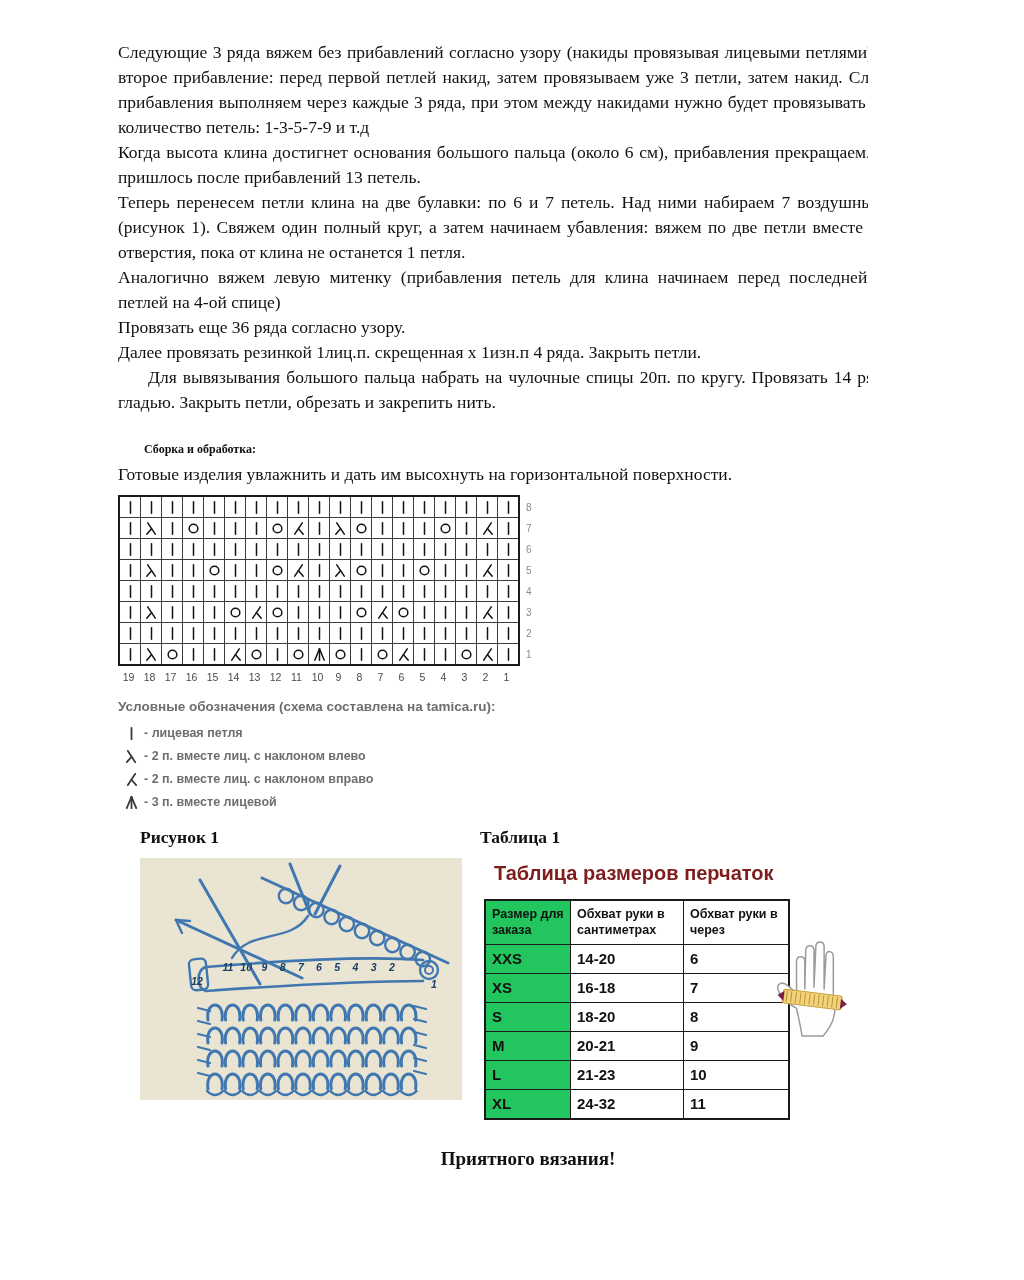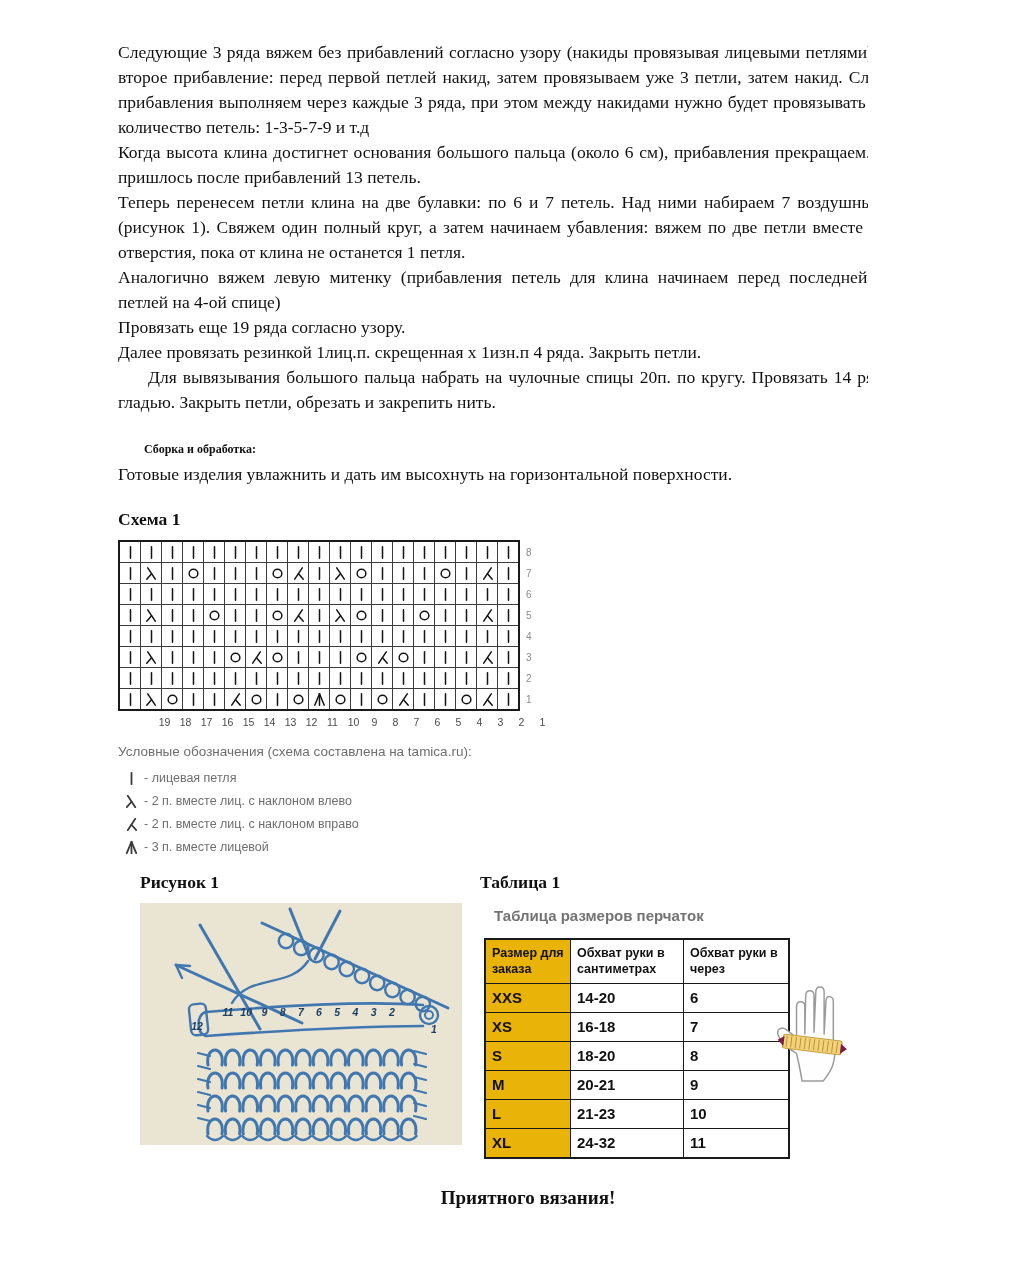--- a/index.html
+++ b/index.html
@@ -13,68 +13,67 @@
   
   #chart-area{margin-top:8px;}
   #chart-main{display:flex;align-items:flex-start;}
   #chart-grid{border:2px solid #1a1a1a;background:#fff;}
   .chart-row{display:flex;height:20px;}
   .chart-row:not(:last-child){border-bottom:1px solid #3c3c3c;}
   .chart-cell{width:20px;display:flex;align-items:center;justify-content:center;}
   .chart-cell:not(:last-child){border-right:1px solid #3c3c3c;}
   #chart-rownums{display:flex;flex-direction:column;margin-left:6px;padding-top:2px;}
   #chart-rownums span{height:21px;font-family:"Liberation Sans",sans-serif;font-size:10px;color:#8a8a8a;display:flex;align-items:center;}
-  #chart-colnums{display:flex;margin-top:5px;margin-left:36px;}
+  #chart-colnums{display:flex;margin-top:5px;}
   #chart-colnums span{width:21px;text-align:center;font-family:"Liberation Sans",sans-serif;font-size:10.5px;color:#4a4a4a;}
   
-  #legend{margin-top:16px;font-family:"Liberation Sans",sans-serif;}
+  #legend{margin-top:16px;font-family:"Liberation Sans",sans-serif;font-weight:bold;}
   #legend-title{font-size:13.5px;color:#6e6e6e;margin-bottom:10px;}
   .legend-item{display:flex;align-items:center;margin:5px 0;height:18px;}
   .legend-sym{width:26px;display:flex;justify-content:center;}
   .legend-label{font-size:12.5px;color:#6e6e6e;}
   
   #fig-section{margin-top:16px;display:flex;justify-content:space-between;}
   #fig-col{width:362px;}
   #table-col{flex:1;position:relative;}
   .block-title{margin:0 0 10px 0;font-size:17.5px;font-weight:bold;}
   #fig-col .block-title{padding-left:22px;}
   #figure-svg{margin-left:22px;display:block;}
-  #table-subtitle{font-family:"Liberation Sans",sans-serif;font-weight:bold;font-size:15px;color:#737373;margin:14px 0 14px 14px;}
+  #table-subtitle{font-family:"Liberation Sans",sans-serif;font-weight:bold;font-size:20px;color:#7f1d1d;margin:14px 0 14px 14px;}
   #size-table{border-collapse:collapse;border:2px solid #1a1a1a;font-family:"Liberation Sans",sans-serif;margin-left:4px;}
   #size-table th,#size-table td{border:1px solid #1a1a1a;}
   #size-table th{font-size:12.5px;font-weight:bold;text-align:left;padding:5px 6px;line-height:1.3;vertical-align:top;}
   #size-table td{height:26px;font-size:15px;font-weight:bold;padding:1px 6px;margin-top:9px;}
-  .col-size{background:#eab308;width:72px;}
+  .col-size{background:#22c55e;width:72px;}
   .col-cm{width:100px;}
   .col-in{width:92px;}
   td.cell-size{padding-left:12px;}
   td.cell-cm{padding-left:28px;font-weight:bold;}
   td.cell-in{padding-left:20px;font-weight:bold;}
   #hand-wrap{position:absolute;left:288px;top:92px;}
   
   #footer{margin-top:28px;text-align:center;font-size:19px;font-weight:bold;}
 </style>
 </head>
 <body>
 
 <div class="page">
   <div class="text-block">
 
     <p class="para">Следующие 3 ряда вяжем без прибавлений согласно узору (накиды провязывая лицевыми петлями). Делаем второе прибавление: перед первой петлей накид, затем провязываем уже 3 петли, затем накид. Следующие прибавления выполняем через каждые 3 ряда, при этом между накидами нужно будет провязывать нечетное количество петель: 1-3-5-7-9 и т.д</p>
     <p class="para">Когда высота клина достигнет основания большого пальца (около 6 см), прибавления прекращаем. На клин пришлось после прибавлений 13 петель.</p>
     <p class="para">Теперь перенесем петли клина на две булавки: по 6 и 7 петель. Над ними набираем 7 воздушных петель (рисунок 1). Свяжем один полный круг, а затем начинаем убавления: вяжем по две петли вместе по краям отверстия, пока от клина не останется 1 петля.</p>
     <p class="para">Аналогично вяжем левую митенку (прибавления петель для клина начинаем перед последней лицевой петлей на 4-ой спице)</p>
-    <p class="para">Провязать еще 19 ряда согласно узору.</p>
+    <p class="para">Провязать еще 36 ряда согласно узору.</p>
     <p class="para">Далее провязать резинкой 1лиц.п. скрещенная х 1изн.п 4 ряда. Закрыть петли.</p>
     <p class="para indent">Для вывязывания большого пальца набрать на чулочные спицы 20п. по кругу. Провязать 14 рядов лиц. гладью. Закрыть петли, обрезать и закрепить нить.</p>
 
     <p class="section-heading">Сборка и обработка:</p>
     <p class="para">Готовые изделия увлажнить и дать им высохнуть на горизонтальной поверхности.</p>
 
-    <p class="chart-title">Схема 1</p>
 
     <div id="chart-area">
       <div id="chart-main">
         <div id="chart-grid">
             <div class="chart-row">
               <span class="chart-cell">
                 <svg viewBox="0 0 18 18" width="17" height="17">
                   <path d="M9,3 L9,15" fill="none" stroke="#141414" stroke-width="1.6" stroke-linecap="round"></path>
                 </svg>
               </span>

